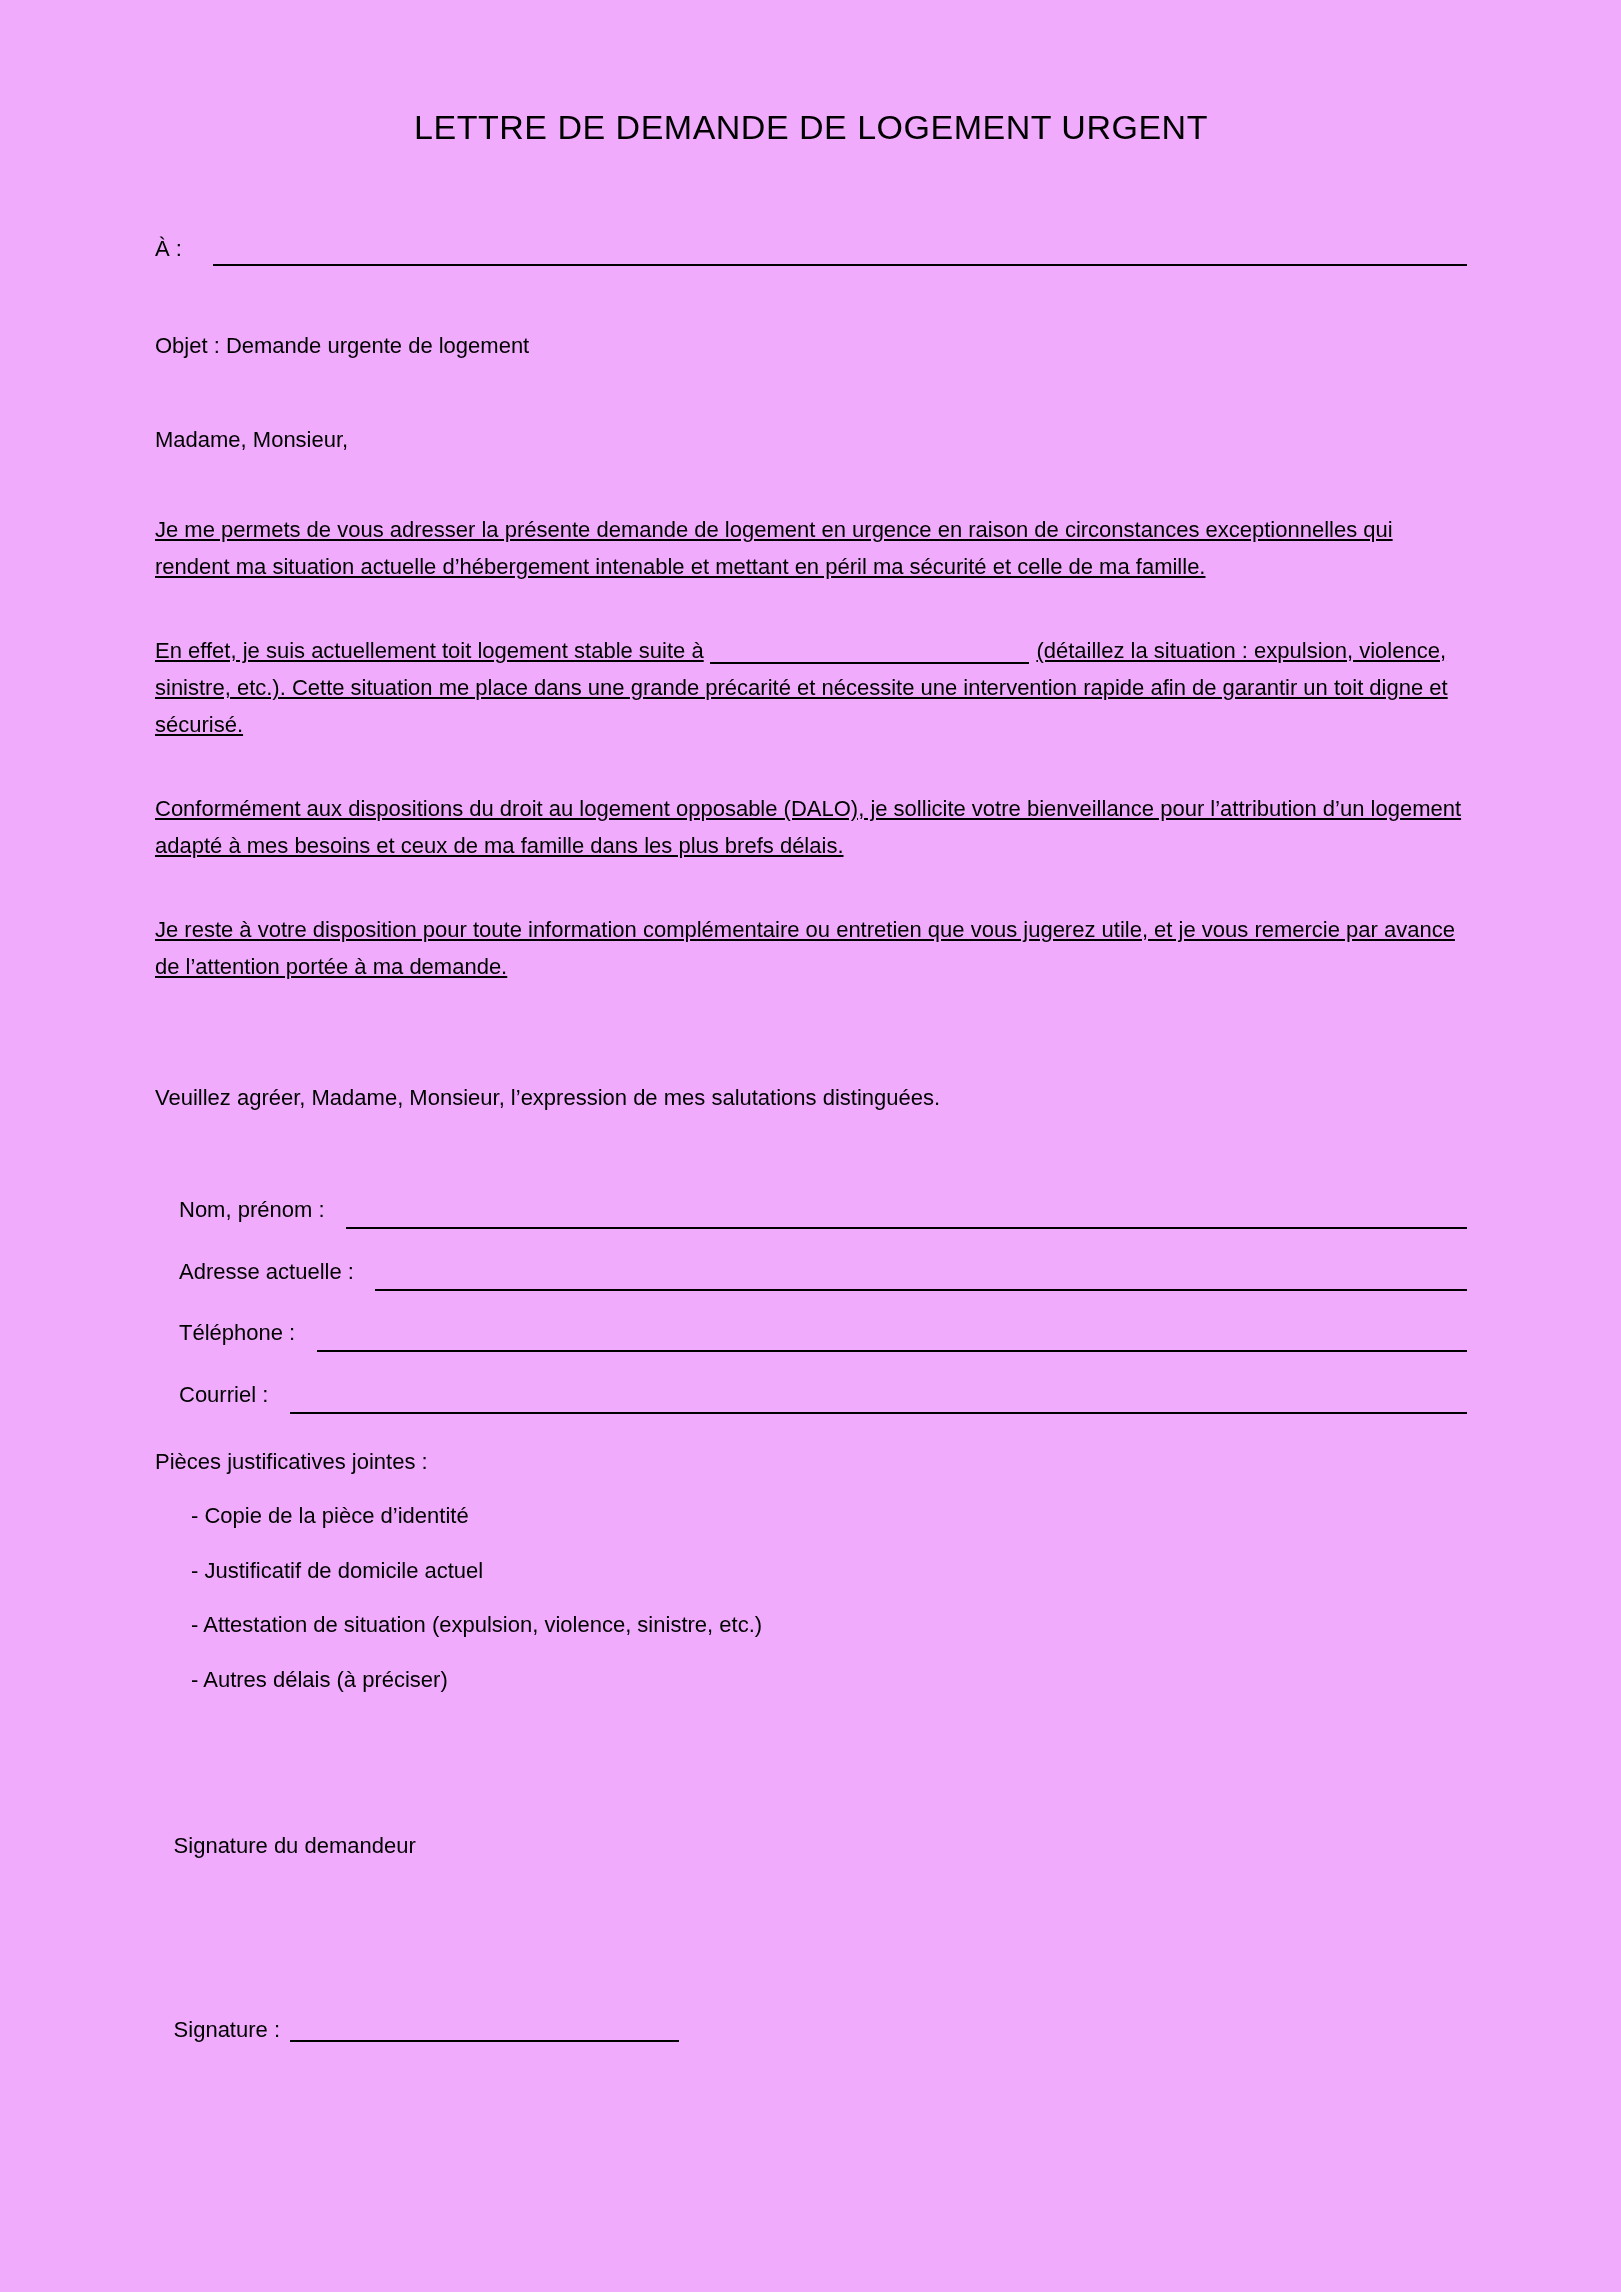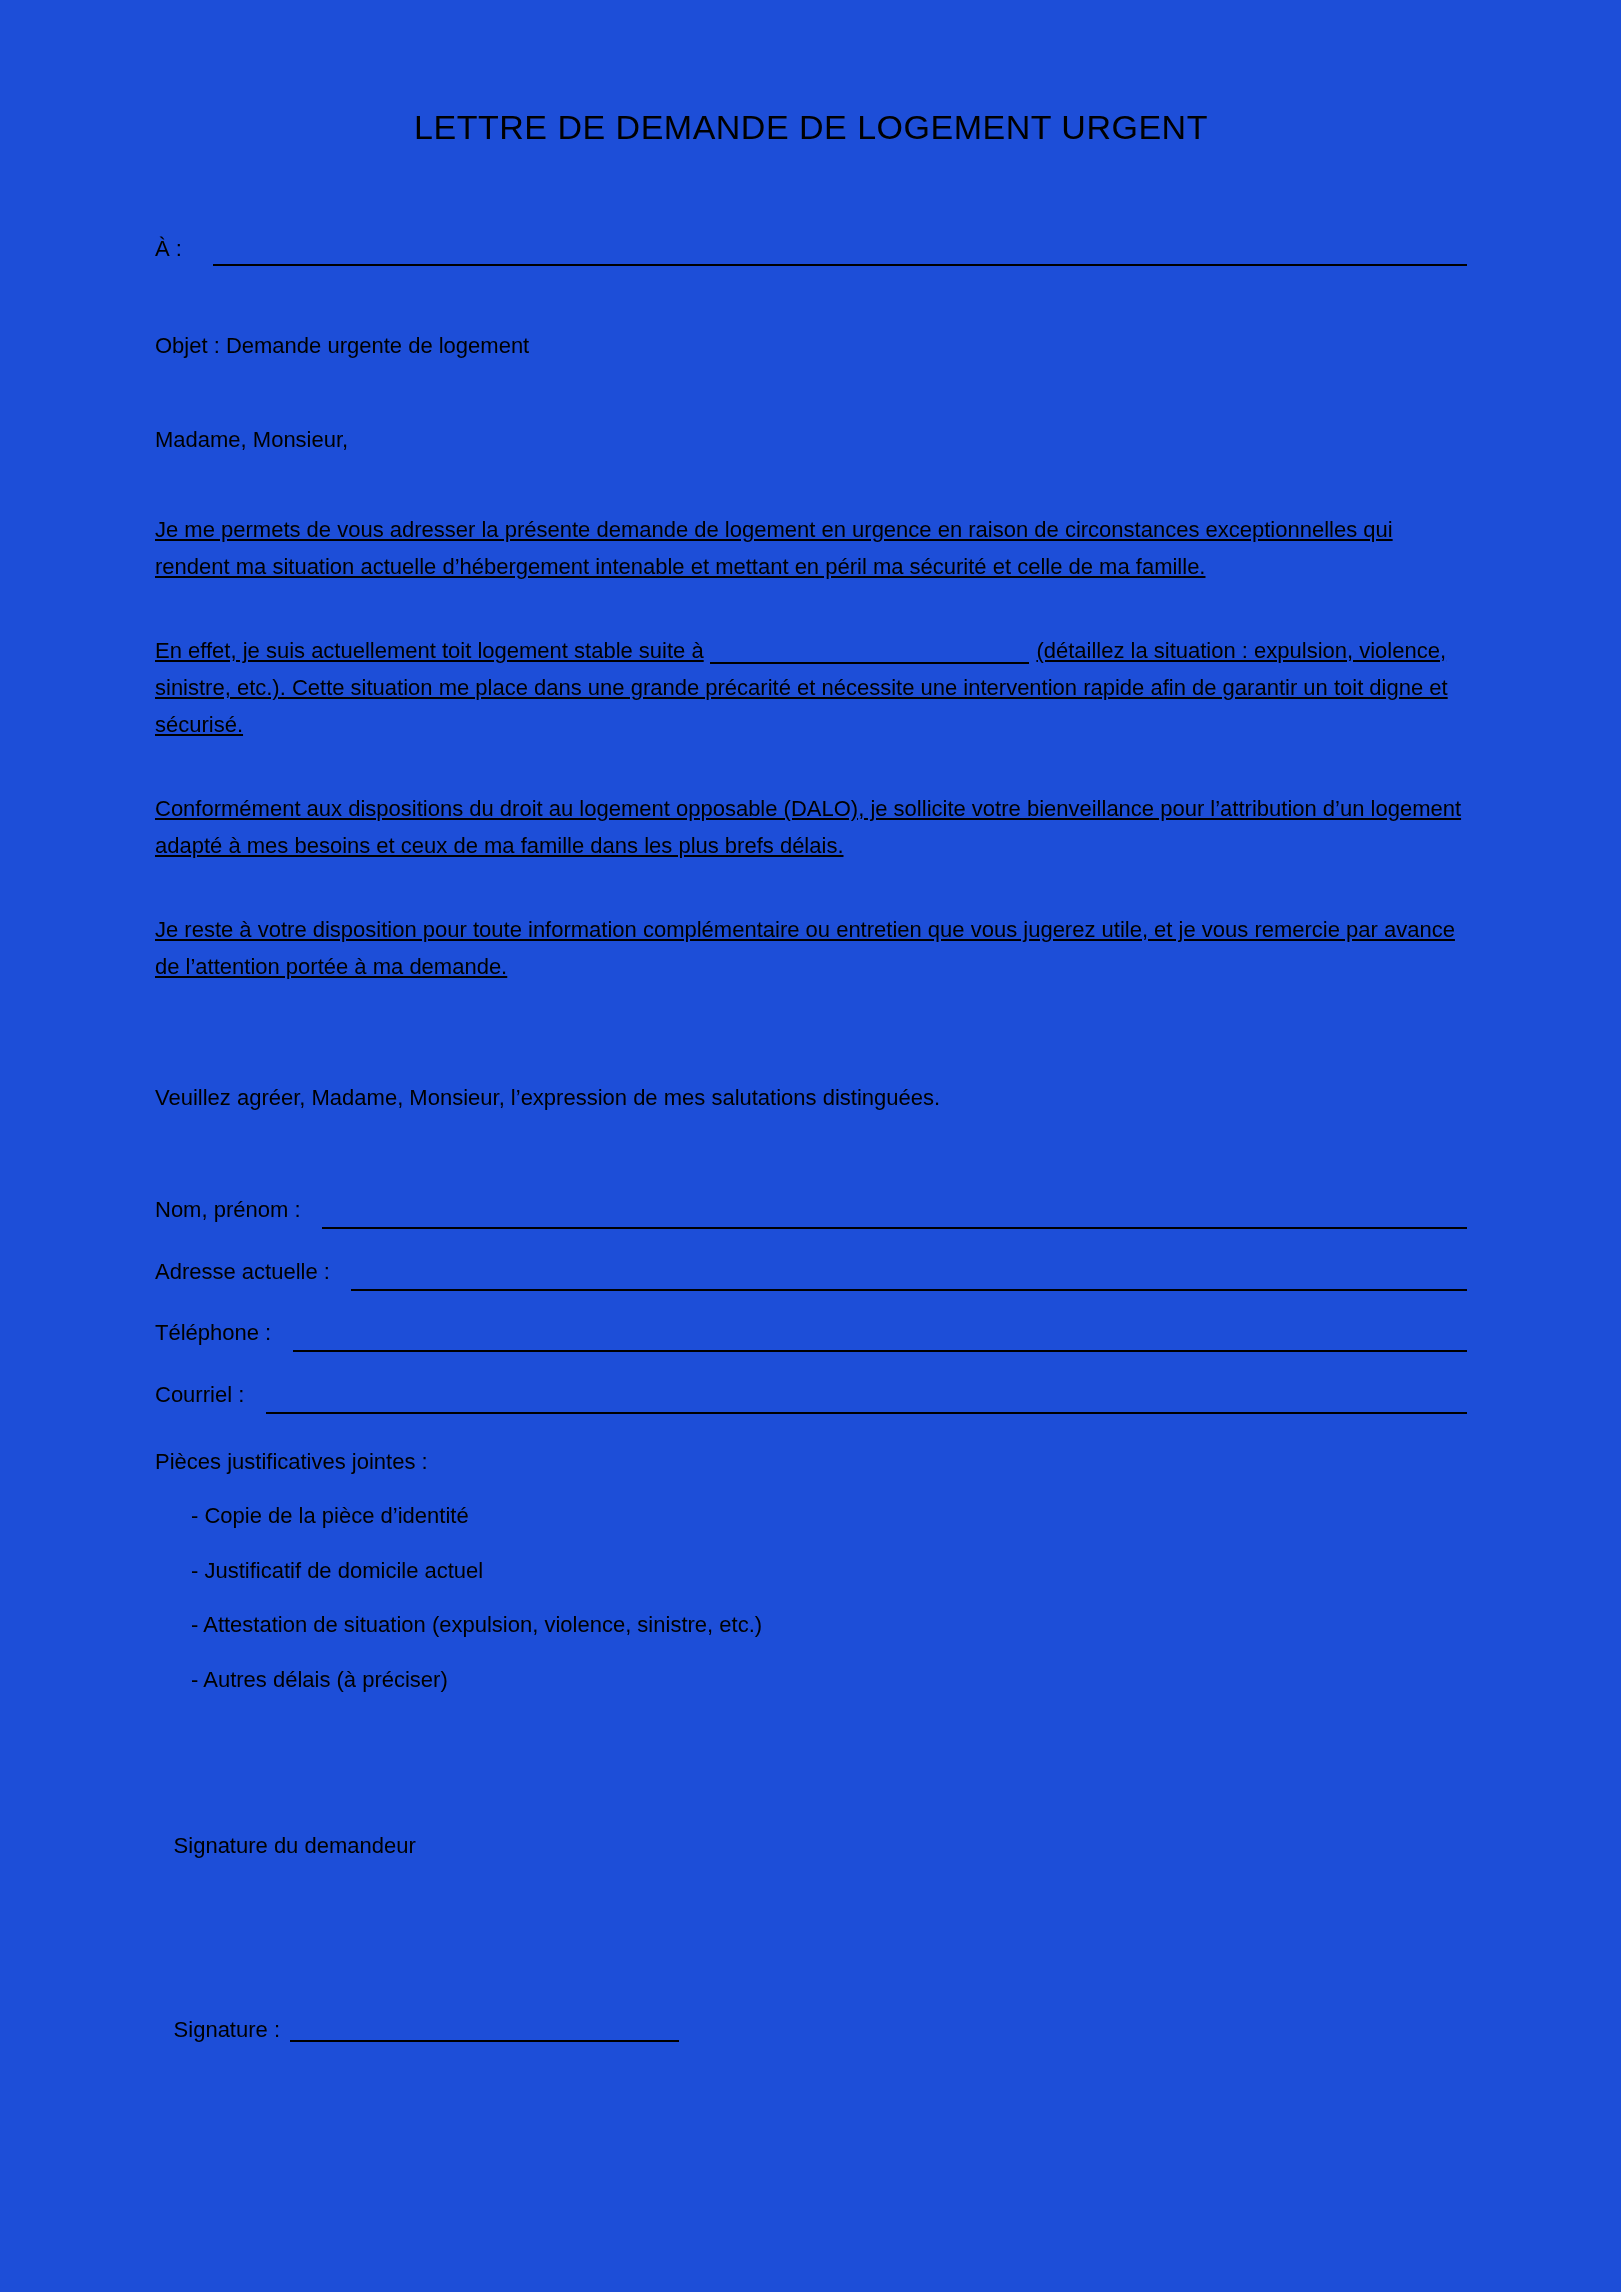--- a/index.html
+++ b/index.html
@@ -5,21 +5,21 @@
 <style>
   html, body {
     margin: 0;
     padding: 0;
     background: #ffffff;
   }
   .page {
     position: relative;
     width: 1621px;
     height: 2293px;
-    background: #1d4ed8;
+    background: #f0abfc;
     color: #000000;
     font-family: "Liberation Sans", "DejaVu Sans", sans-serif;
     font-size: 22px;
     box-sizing: border-box;
     padding: 0 154px 0 155px;
     overflow: hidden;
   }
   .doc-title {
     padding-top: 108px;
     text-align: center;
@@ -78,20 +78,21 @@
   }
   .field-row {
     display: flex;
     align-items: stretch;
     height: 35px;
     margin-bottom: 26.5px;
   }
   .field-row .label {
     white-space: nowrap;
     line-height: 31px;
+    margin-left: 24px;
   }
   .field-row .rule { margin-left: 21.6px; }
   
   .attachments {
     margin-top: 33px;
   }
   .attachments-heading {
     line-height: 29px;
   }
   .attachment-item {

